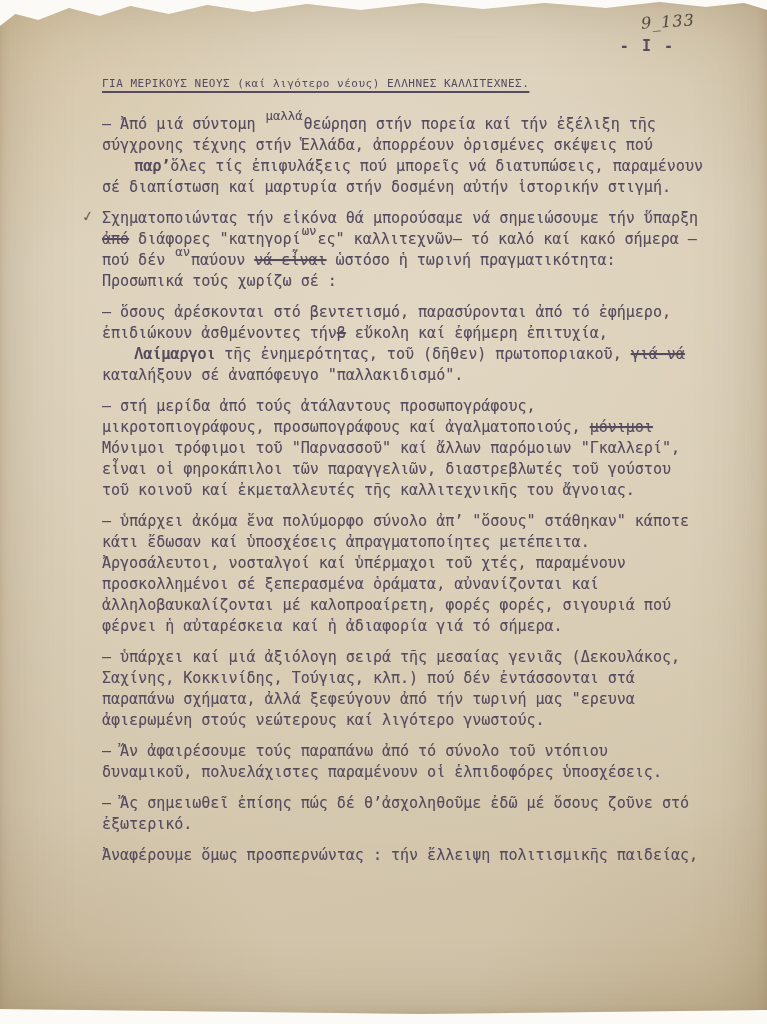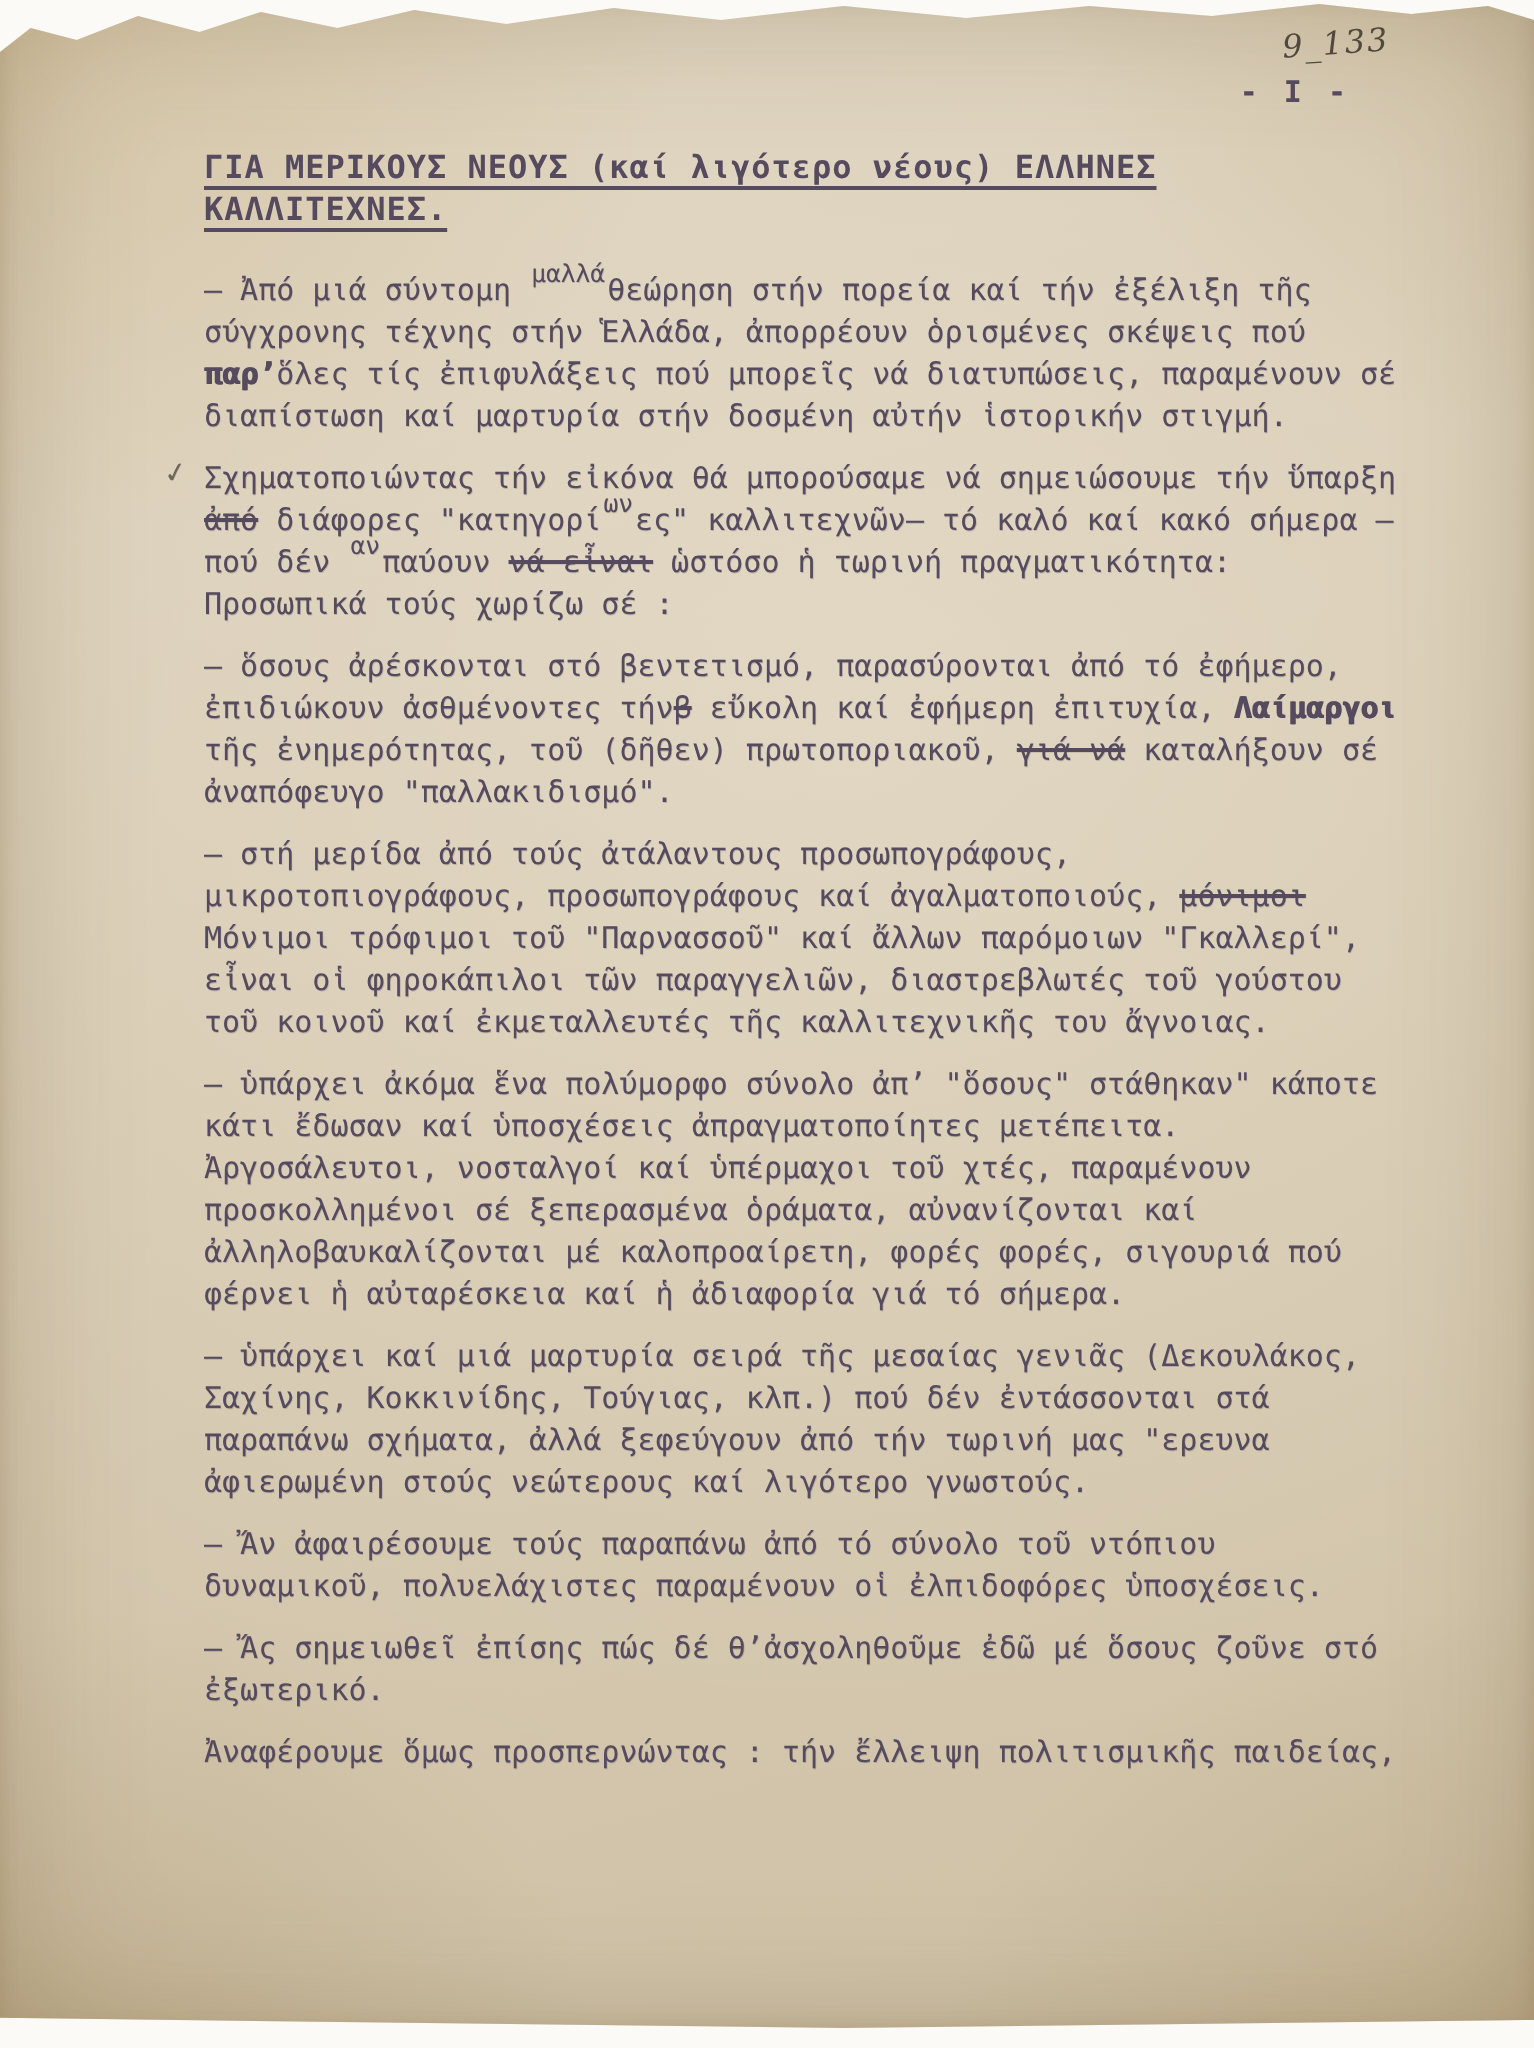--- a/index.html
+++ b/index.html
@@ -31,38 +31,38 @@
     font-family: "DejaVu Serif", "Liberation Serif", serif;
     font-style: italic; font-size: 16px; letter-spacing: 1px;
     color: #51493d; transform: rotate(-4deg);
   }
   .pagenum {
     text-align: right; margin: 6px 28px 0 0;
     font-size: 15px; font-weight: bold; letter-spacing: 2px; line-height: 21px;
   }
   .title {
     margin: 16px 0 0 0;
-    font-size: 16px; font-weight: bold; line-height: 21px; letter-spacing: 0.5px;
+    font-size: 11px; font-weight: normal; line-height: 21px; letter-spacing: 0.5px;
     text-decoration: underline; text-underline-offset: 4px; text-decoration-thickness: 1.5px;
   }
   .section {
     margin: 26px 0 0 0;
     font-size: 15px; font-weight: bold; line-height: 21px; letter-spacing: 0.5px;
     text-decoration: underline; text-underline-offset: 4px; text-decoration-thickness: 1.5px;
   }
   .body-text { margin-top: 20px; }
   .para {
     position: relative;
     margin: 0 0 10px 0;
     font-size: 15px; line-height: 21px;
     text-shadow: 0.3px 0.3px 0 rgba(85,74,94,0.25);
   }
   .seg { white-space: pre-wrap; }
   .strike { text-decoration: line-through; text-decoration-thickness: 2px; }
-  .overtype { font-weight: bold; text-shadow: 0.6px 0 0 currentColor; }
+  .overtype { font-weight: normal; text-shadow: 0.6px 0 0 currentColor; margin-left: 32px; }
   .insert {
     position: relative; display: inline-block;
     top: -0.72em; font-size: 0.82em; line-height: 0; margin: 0 1px;
   }
   .tick {
     position: absolute; left: -20px; top: -2px;
     color: #6e6557; font-family: "DejaVu Sans", "Liberation Sans", sans-serif;
     font-size: 14px; transform: rotate(-10deg);
   }
 </style>
@@ -73,19 +73,19 @@
   <div class="handwritten">9_133</div>
   <div class="content">
     <div class="pagenum">- I -</div>
     <h1 class="title">ΓΙΑ ΜΕΡΙΚΟΥΣ ΝΕΟΥΣ (καί λιγότερο νέους) ΕΛΛΗΝΕΣ ΚΑΛΛΙΤΕΧΝΕΣ.</h1>
     <div class="body-text" id="paragraphs">
         <p class="para"><span class="seg">– Ἀπό μιά σύντομη </span><span class="seg insert">μαλλά</span><span class="seg">θεώρηση στήν πορεία καί τήν ἐξέλιξη τῆς σύγχρονης τέχνης στήν Ἑλλάδα, ἀπορρέουν ὁρισμένες σκέψεις πού </span><span class="seg overtype">παρ’</span><span class="seg">ὅλες τίς ἐπιφυλάξεις πού μπορεῖς νά διατυπώσεις, παραμένουν σέ διαπίστωση καί μαρτυρία στήν δοσμένη αὐτήν ἱστορικήν στιγμή.</span></p>
         <p class="para"><span class="tick">✓</span><span class="seg">Σχηματοποιώντας τήν εἰκόνα θά μπορούσαμε νά σημειώσουμε τήν ὕπαρξη </span><span class="seg strike">ἀπό</span><span class="seg"> διάφορες "κατηγορί</span><span class="seg insert">ων</span><span class="seg">ες" καλλιτεχνῶν– τό καλό καί κακό σήμερα – πού δέν </span><span class="seg insert">αν</span><span class="seg">παύουν </span><span class="seg strike">νά εἶναι</span><span class="seg"> ὡστόσο ἡ τωρινή πραγματικότητα: Προσωπικά τούς χωρίζω σέ :</span></p>
         <p class="para"><span class="seg">– ὅσους ἀρέσκονται στό βεντετισμό, παρασύρονται ἀπό τό ἐφήμερο, ἐπιδιώκουν ἀσθμένοντες τήν</span><span class="seg strike">β</span><span class="seg"> εὔκολη καί ἐφήμερη ἐπιτυχία, </span><span class="seg overtype">Λαίμαργοι</span><span class="seg"> τῆς ἐνημερότητας, τοῦ (δῆθεν) πρωτοποριακοῦ, </span><span class="seg strike">γιά νά</span><span class="seg"> καταλήξουν σέ ἀναπόφευγο "παλλακιδισμό".</span></p>
         <p class="para"><span class="seg">– στή μερίδα ἀπό τούς ἀτάλαντους προσωπογράφους, μικροτοπιογράφους, προσωπογράφους καί ἀγαλματοποιούς, </span><span class="seg strike">μόνιμοι</span><span class="seg"> Μόνιμοι τρόφιμοι τοῦ "Παρνασσοῦ" καί ἄλλων παρόμοιων "Γκαλλερί", εἶναι οἱ φηροκάπιλοι τῶν παραγγελιῶν, διαστρεβλωτές τοῦ γούστου τοῦ κοινοῦ καί ἐκμεταλλευτές τῆς καλλιτεχνικῆς του ἄγνοιας.</span></p>
         <p class="para"><span class="seg">– ὑπάρχει ἀκόμα ἕνα πολύμορφο σύνολο ἀπ’ "ὅσους" στάθηκαν" κάποτε κάτι ἔδωσαν καί ὑποσχέσεις ἀπραγματοποίητες μετέπειτα. Ἀργοσάλευτοι, νοσταλγοί καί ὑπέρμαχοι τοῦ χτές, παραμένουν προσκολλημένοι σέ ξεπερασμένα ὁράματα, αὐνανίζονται καί ἀλληλοβαυκαλίζονται μέ καλοπροαίρετη, φορές φορές, σιγουριά πού φέρνει ἡ αὐταρέσκεια καί ἡ ἀδιαφορία γιά τό σήμερα.</span></p>
-        <p class="para"><span class="seg">– ὑπάρχει καί μιά μαρτυρία σειρά τῆς μεσαίας γενιᾶς (Δεκουλάκος, Σαχίνης, Κοκκινίδης, Τούγιας, κλπ.) πού δέν ἐντάσσονται στά παραπάνω σχήματα, ἀλλά ξεφεύγουν ἀπό τήν τωρινή μας "ερευνα ἀφιερωμένη στούς νεώτερους καί λιγότερο γνωστούς.</span></p>
+        <p class="para"><span class="seg">– ὑπάρχει καί μιά ἀξιόλογη σειρά τῆς μεσαίας γενιᾶς (Δεκουλάκος, Σαχίνης, Κοκκινίδης, Τούγιας, κλπ.) πού δέν ἐντάσσονται στά παραπάνω σχήματα, ἀλλά ξεφεύγουν ἀπό τήν τωρινή μας "ερευνα ἀφιερωμένη στούς νεώτερους καί λιγότερο γνωστούς.</span></p>
         <p class="para"><span class="seg">– Ἄν ἀφαιρέσουμε τούς παραπάνω ἀπό τό σύνολο τοῦ ντόπιου δυναμικοῦ, πολυελάχιστες παραμένουν οἱ ἐλπιδοφόρες ὑποσχέσεις.</span></p>
         <p class="para"><span class="seg">– Ἄς σημειωθεῖ ἐπίσης πώς δέ θ’ἀσχοληθοῦμε ἐδῶ μέ ὅσους ζοῦνε στό ἐξωτερικό.</span></p>
         <p class="para"><span class="seg">Ἀναφέρουμε ὅμως προσπερνώντας : τήν ἔλλειψη πολιτισμικῆς παιδείας,</span></p>
       </div>
   </div>
 </div>
 
 </body></html>

